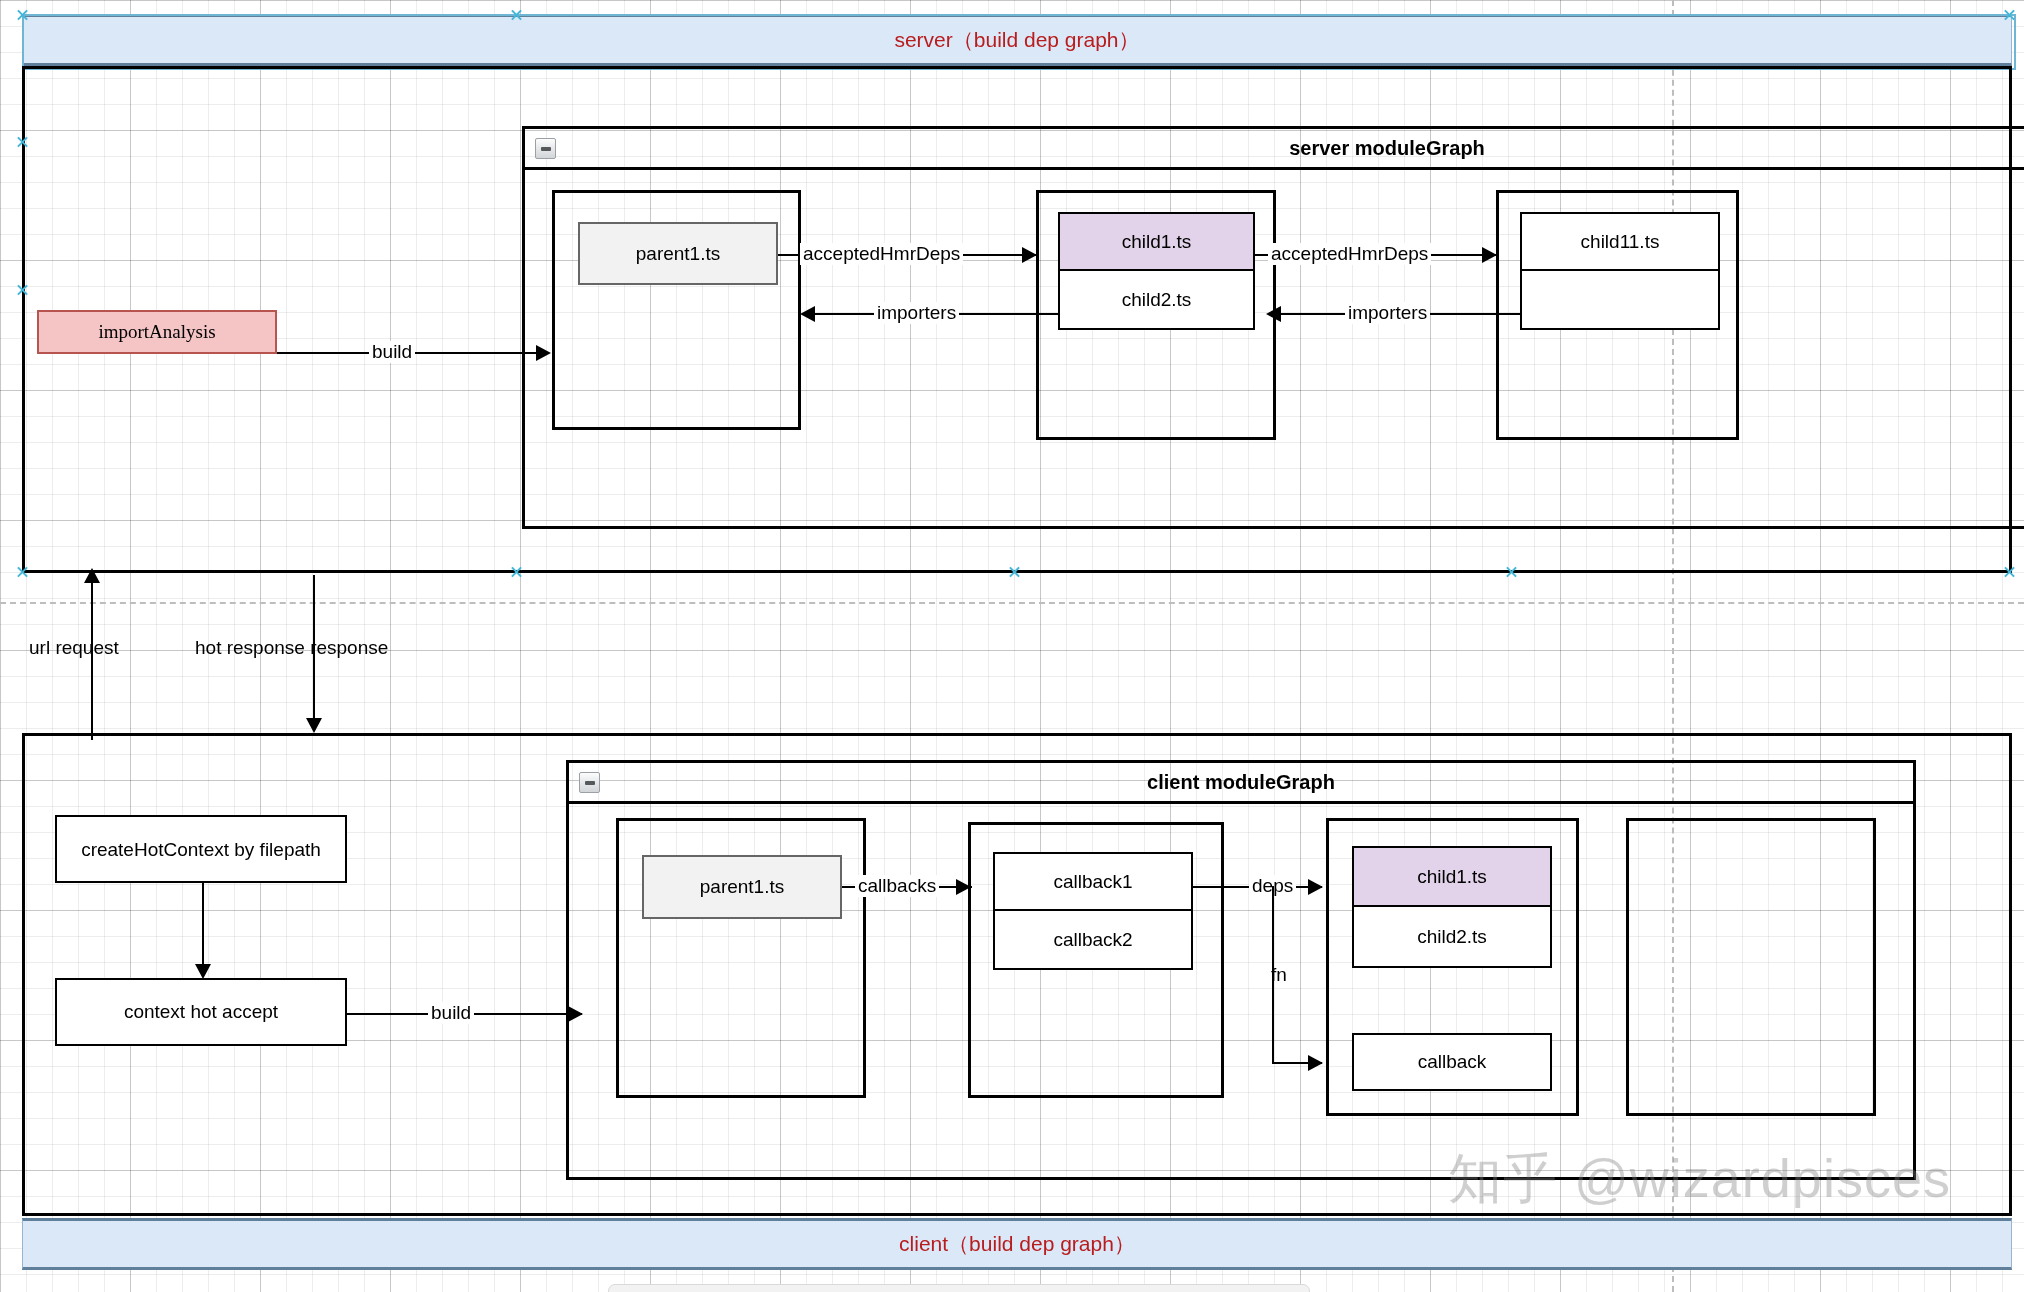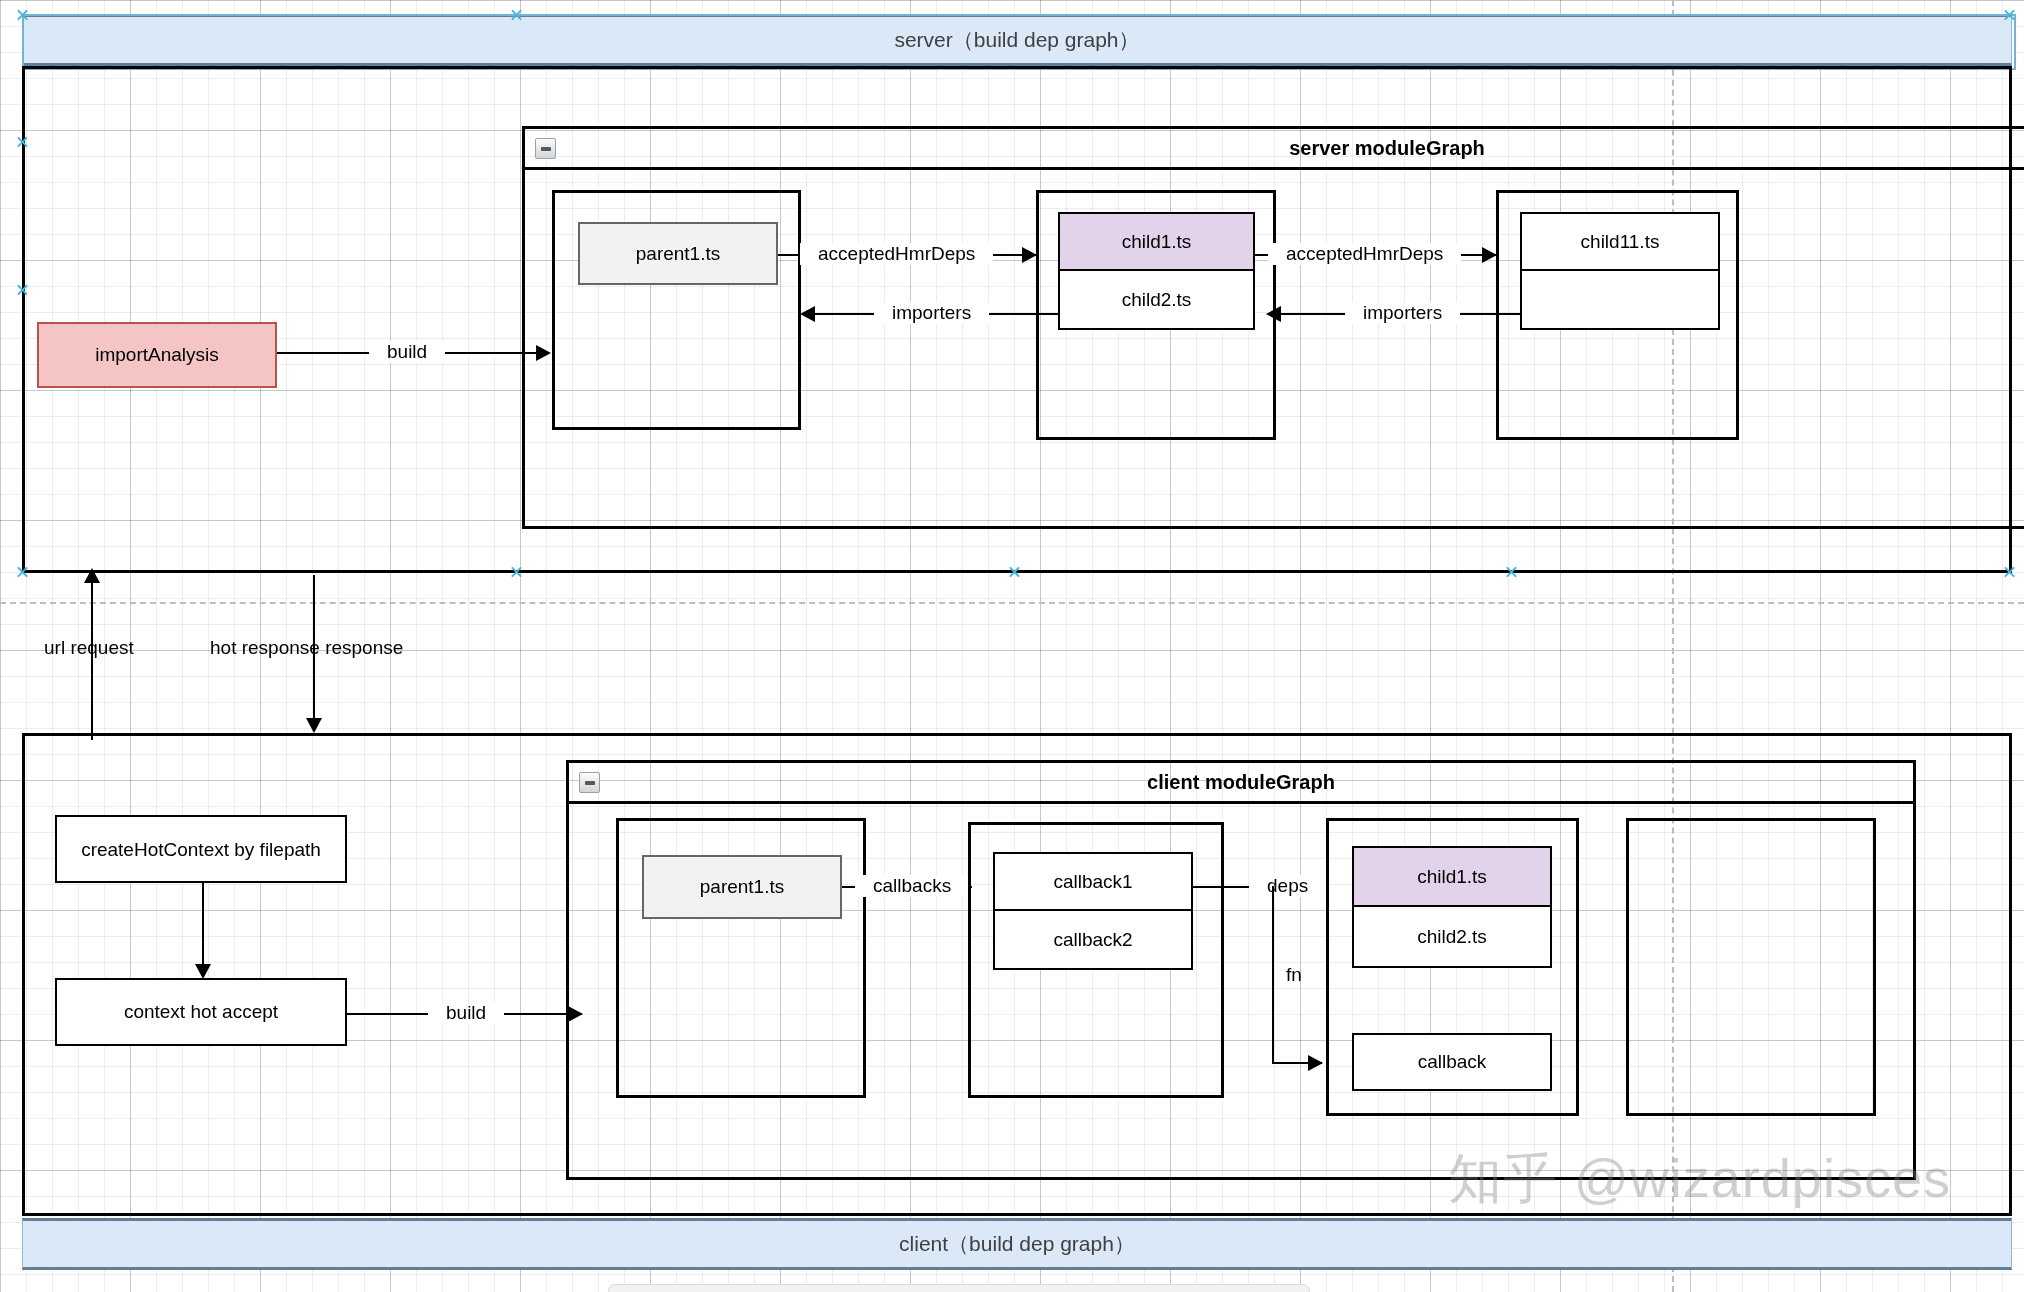--- a/index.html
+++ b/index.html
@@ -41,21 +41,21 @@
   .banner {
     background: #dae8f8;
     border-top: 3px solid #607f9b;
     border-bottom: 3px solid #607f9b;
     border-left: 1px solid #98b4ce;
     border-right: 1px solid #98b4ce;
     display: flex;
     align-items: center;
     justify-content: center;
     font-size: 21px;
-    color: #404040;
+    color: #b91c1c;
   }
 
   
   .outer-container {
     border: 3px solid #000;
     background: transparent;
   }
 
   
   .modgraph {
@@ -168,21 +168,21 @@
     border-right: 8px solid transparent;
     border-bottom: 15px solid #000;
   }
   .edge-label {
     position: absolute;
     font-size: 19px;
     color: #000;
     background: #ffffff;
     white-space: nowrap;
     line-height: 22px;
-    padding: 0 18px;
+    padding: 0 3px;
   }
   .edge-label.noBg { background: transparent; text-align: center; }
 
   
   .handle {
     position: absolute;
     width: 13px;
     height: 13px;
     color: #45b6d8;
   }
@@ -287,21 +287,21 @@
     </div>
   </div>
 
   <div class="group-box abs" style="left:1496px; top:190px; width:243px; height:250px;"></div>
   <div class="node stack abs" style="left:1520px; top:212px; width:200px; height:118px;">
     <div class="cell" style="height:57px; border-bottom:2px solid #000;">
       <span>child11.ts</span>
     </div>
   </div>
 
-  <div class="node pink abs" style="left:37px; top:322px; width:240px; height:66px;">
+  <div class="node pink abs" style="left:37px; top:310px; width:240px; height:44px;font-family:Liberation Serif, serif;">
     <span>importAnalysis</span>
   </div>
 
   <div class="hline" style="left:277px; top:352px; width:271px;"></div>
   <div class="arrow-r" style="left:536px; top:345px;"></div>
   <div class="edge-label" style="left:369px; top:341px;">build</div>
 
   <div class="hline" style="left:778px; top:254px; width:258px;"></div>
   <div class="arrow-r" style="left:1022px; top:247px;"></div>
   <div class="edge-label" style="left:800px; top:243px;">acceptedHmrDeps</div>

